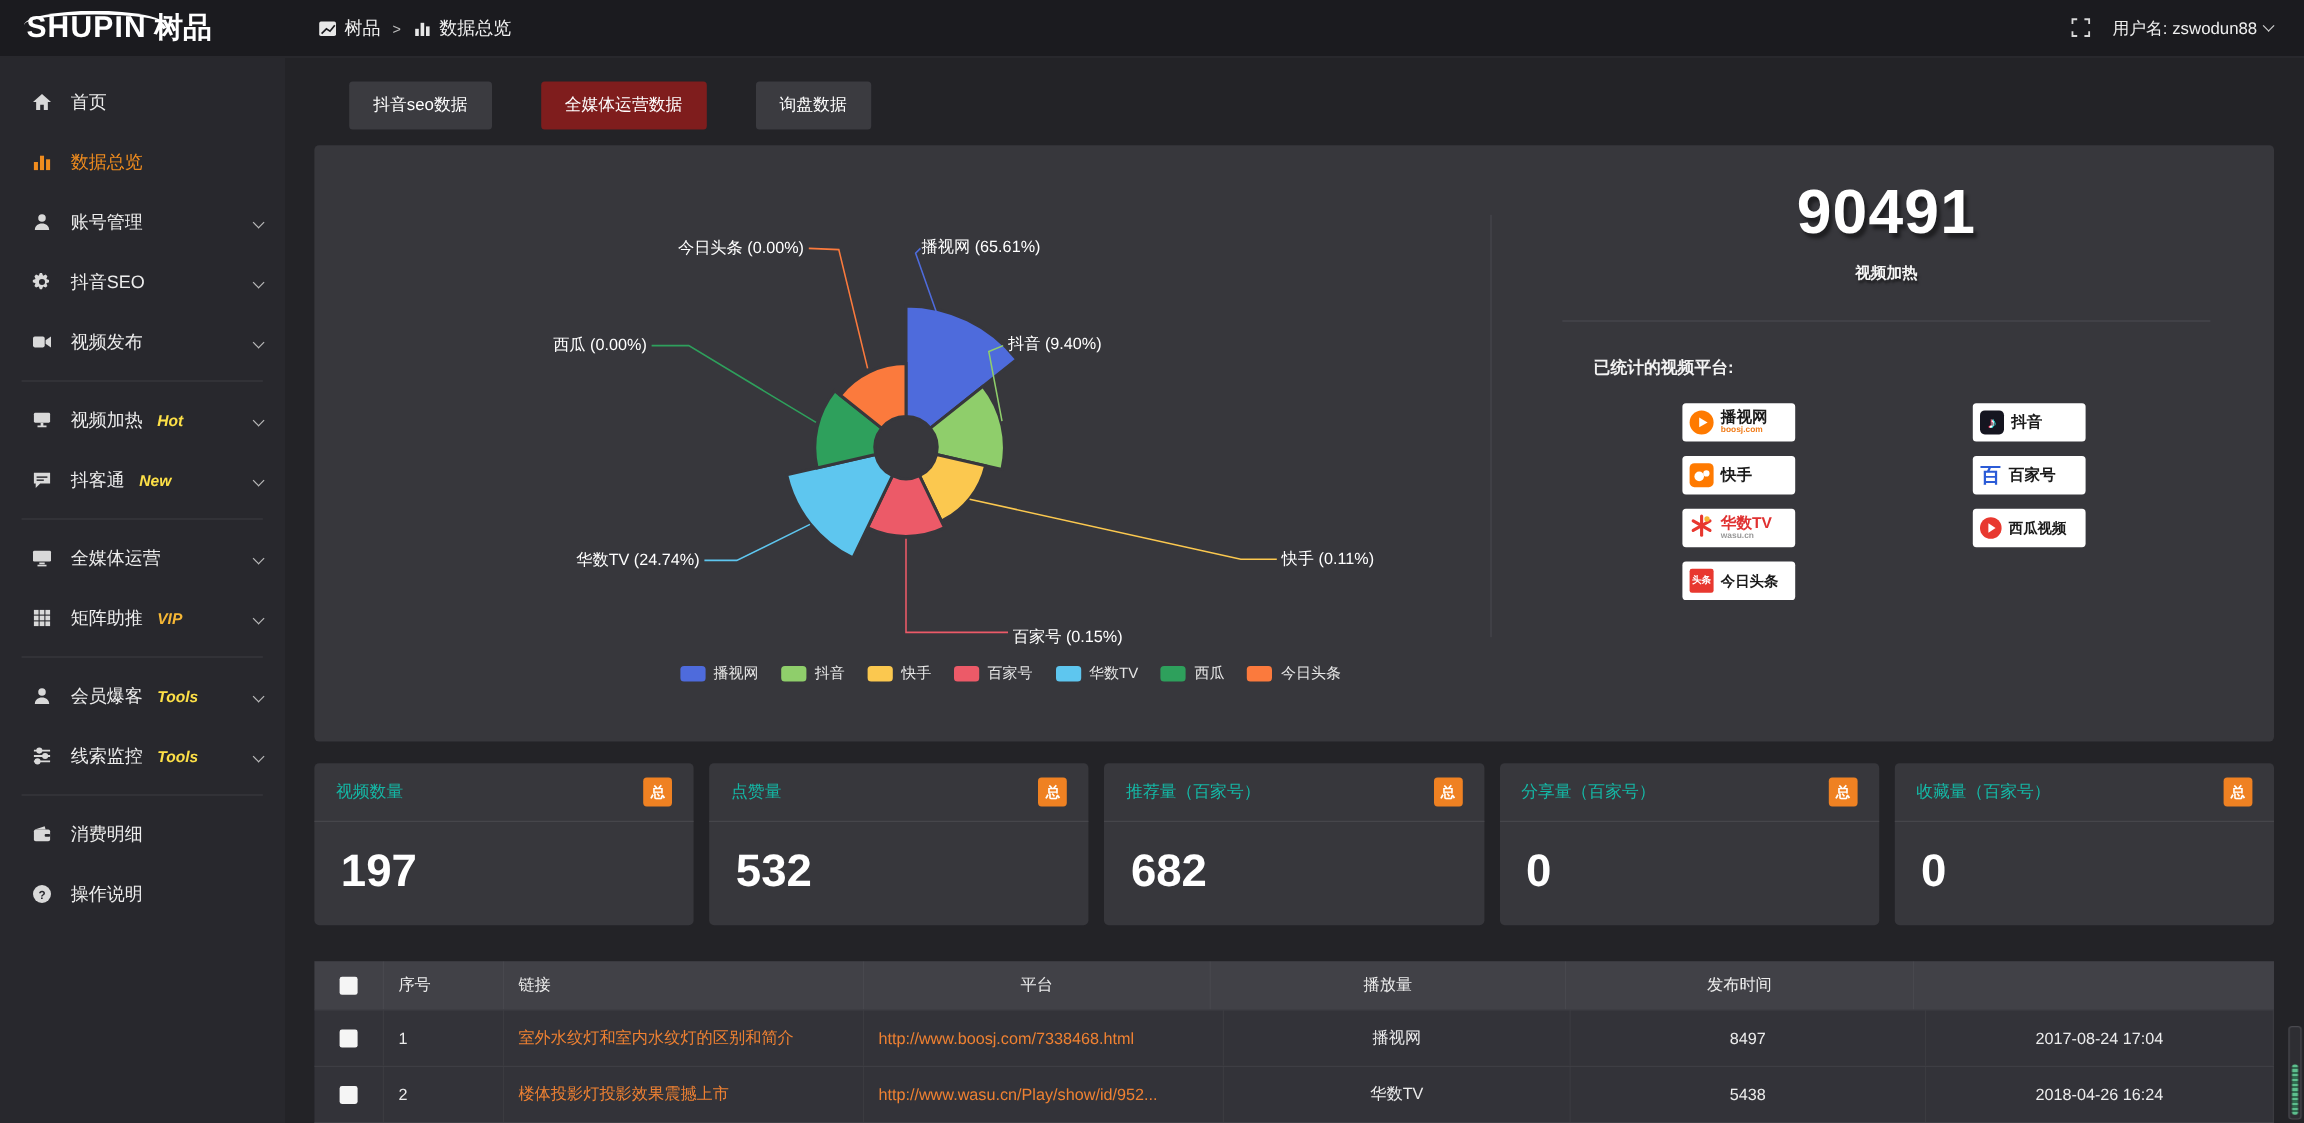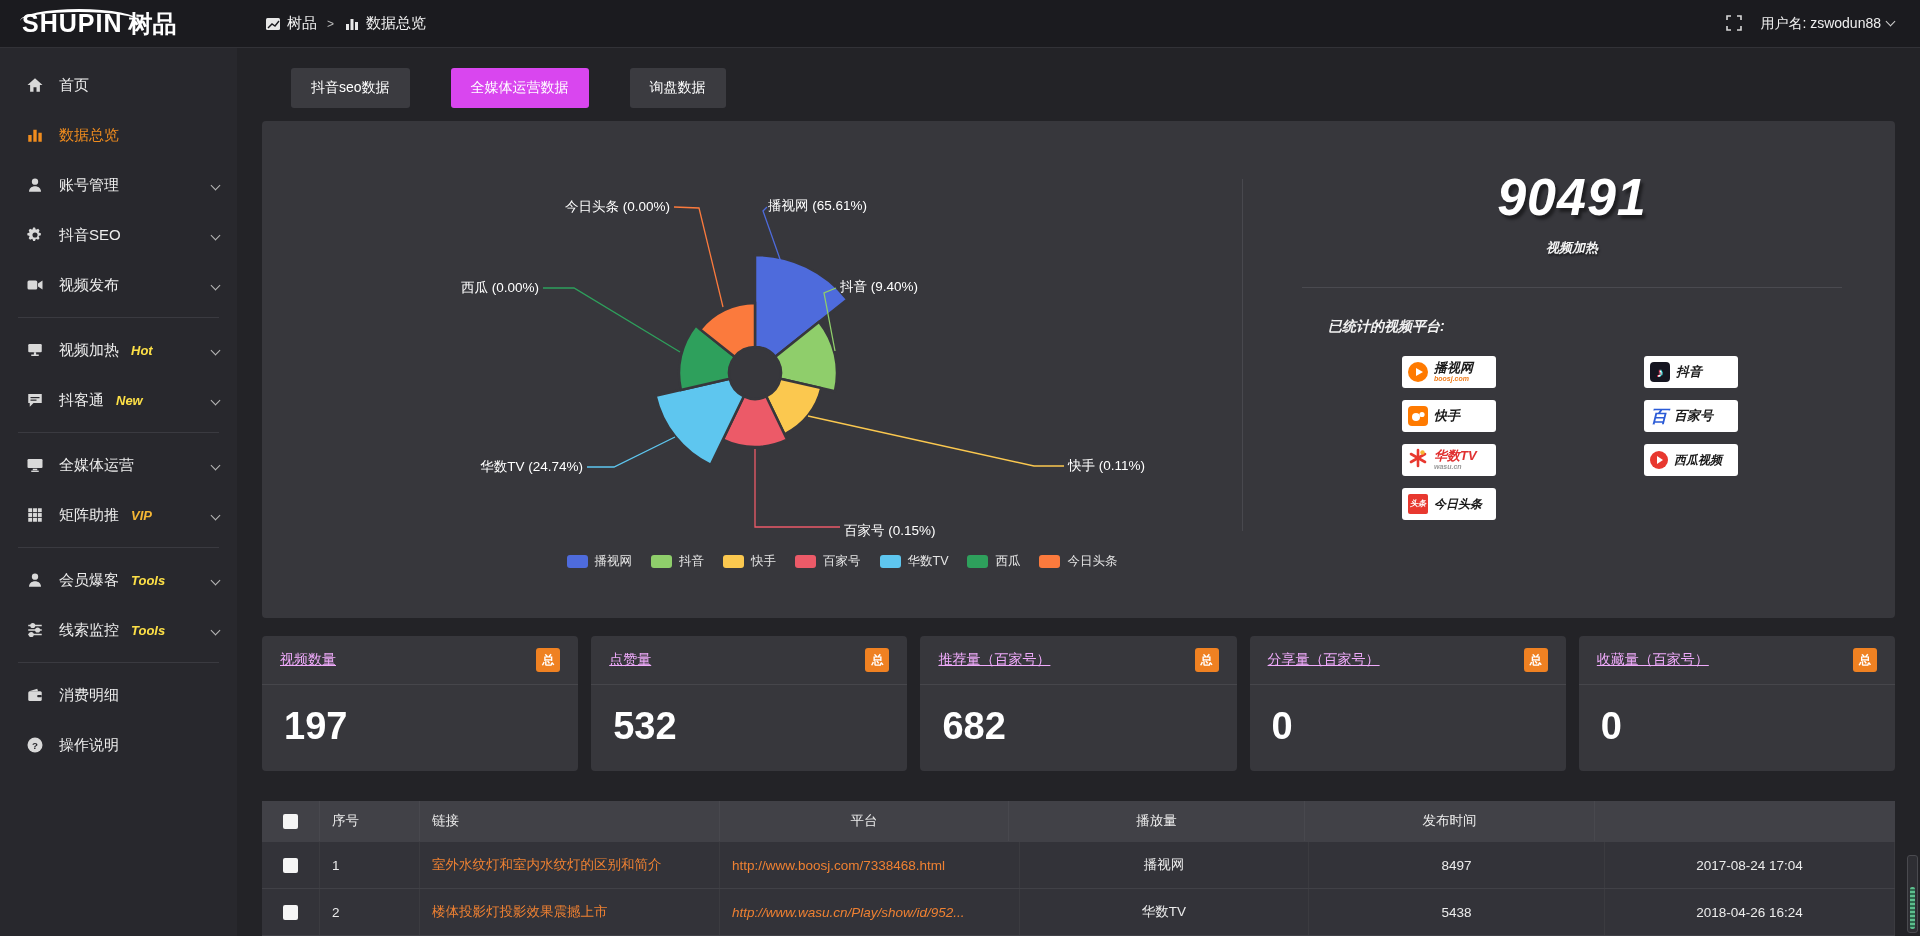--- a/index.html
+++ b/index.html
@@ -35,34 +35,34 @@
   .side-badge.gold { color:#f6b735; }
   .side-chev { margin-left:auto; width:7px; height:7px; border-right:1.5px solid #b9b9b9;
     border-bottom:1.5px solid #b9b9b9; transform:rotate(45deg); }
   .side-div { border-top:1px solid #3a3a40; margin:7px 18px; }
 
   
   .main { position:absolute; top:48px; left:237px; width:1683px; padding:20px 25px 0 25px; }
   .tabs { display:flex; gap:12px; }
   .tab { background:#3b3b40; color:#fff; font-size:14px; font-weight:normal; padding:11px 20px;
     border-radius:3px; cursor:pointer; border:none;margin-left:29px; }
-  .tab.active { background:#d946ef; }
+  .tab.active { background:#7f1d1d; }
 
   
   .panel { margin-top:13px; height:497px; background:#37373c; border-radius:4px; position:relative; }
   .pie-svg { position:absolute; left:0; top:0; }
   .pie-label { font-size:13.5px; fill:#ffffff; }
   .legend { position:absolute; left:180px; top:432px; width:800px; display:flex;
     justify-content:center; gap:19px; }
   .legend-item { display:flex; align-items:center; gap:7px; cursor:pointer; }
   .legend-swatch { width:21px; height:13px; border-radius:3px; }
   .legend-label { font-size:12.5px; color:#e6e6e6; }
   .v-div { position:absolute; left:980px; top:58px; height:352px; border-left:1px solid #48484e; }
 
-  .right-stats { position:absolute; left:1000px; top:46px; width:620px;font-style:italic; }
+  .right-stats { position:absolute; left:1000px; top:26px; width:620px; }
   .big-number { text-align:center; font-size:52px; font-weight:800; color:#fff;
     text-shadow:3px 4px 3px rgba(0,0,0,.45); letter-spacing:1px; }
   .big-label { text-align:center; font-size:13px; font-weight:bold; color:#f5f5f5; margin-top:12px;
     text-shadow:1px 2px 2px rgba(0,0,0,.5); }
   .h-div { width:540px; margin:30px auto 0 auto; border-top:1px solid #4a4a50; }
   .pf-title { margin:30px 0 0 66px; font-size:14px; font-weight:bold; color:#f2f2f2; }
   .pf-grid { display:flex; margin-top:20px; }
   .pf-col { display:flex; flex-direction:column; gap:12px; }
   .pf-col.c1 { margin-left:140px; }
   .pf-col.c2 { margin-left:148px; }
@@ -84,21 +84,21 @@
   .note { color:#fff; font-size:13px; font-weight:bold; text-shadow:1px 0 0 #25f4ee,-1px 0 0 #fe2c55; }
   .tt-ic { background:#e8382f; color:#fff; font-size:8px; font-weight:bold; line-height:1.05;
     text-align:center; border-radius:2px; }
   .bj-ic { color:#2b5bd7; font-size:17px; font-weight:800; flex:0 0 18px; text-align:center; }
 
   
   .cards { display:flex; gap:13px; margin-top:18px; }
   .card { flex:1; height:135px; background:#37373c; border-radius:4px; }
   .card-head { display:flex; align-items:center; justify-content:space-between;
     padding:12px 18px; border-bottom:1px solid #46464b; }
-  .card-label { font-size:14px; color:#f0abfc;text-decoration:underline; }
+  .card-label { font-size:14px; color:#14b8a6; }
   .card-badge { width:24px; height:24px; background:#ef8122; color:#fff; font-size:12px;
     font-weight:bold; border-radius:3px; display:flex; align-items:center; justify-content:center; }
   .card-value { font-size:38px; font-weight:bold; color:#fff; padding:20px 0 0 22px; }
 
   
   .table { margin-top:30px; }
   .t-row { display:flex; }
   .t-head { background:#414147; height:40px; }
   .t-body { background:#333339; height:47px; border-top:1px solid #414147; }
   .t-cell { display:flex; align-items:center; font-size:13.5px; color:#ececec;
@@ -480,21 +480,21 @@
         <div class="t-cell center" style="width: 290px;">2017-08-24 17:04</div>
       </div>
       <div class="t-row t-body">
         <div class="t-cell center" style="width: 58px;">
           <span class="cbx"></span>
         </div>
         <div class="t-cell left" style="width: 100px;">2</div>
         <div class="t-cell left" style="width: 300px;">
           <span class="lnk">楼体投影灯投影效果震撼上市</span>
         </div>
-        <div class="t-cell left" style="width: 300px; font-style: italic;">
+        <div class="t-cell left" style="width: 300px;">
           <span class="lnk">http://www.wasu.cn/Play/show/id/952...</span>
         </div>
         <div class="t-cell center" style="width: 289px;">华数TV</div>
         <div class="t-cell center" style="width: 296px;">5438</div>
         <div class="t-cell center" style="width: 290px;">2018-04-26 16:24</div>
       </div>
       <div class="t-sliver"></div>
     </div>
 </div>
 

